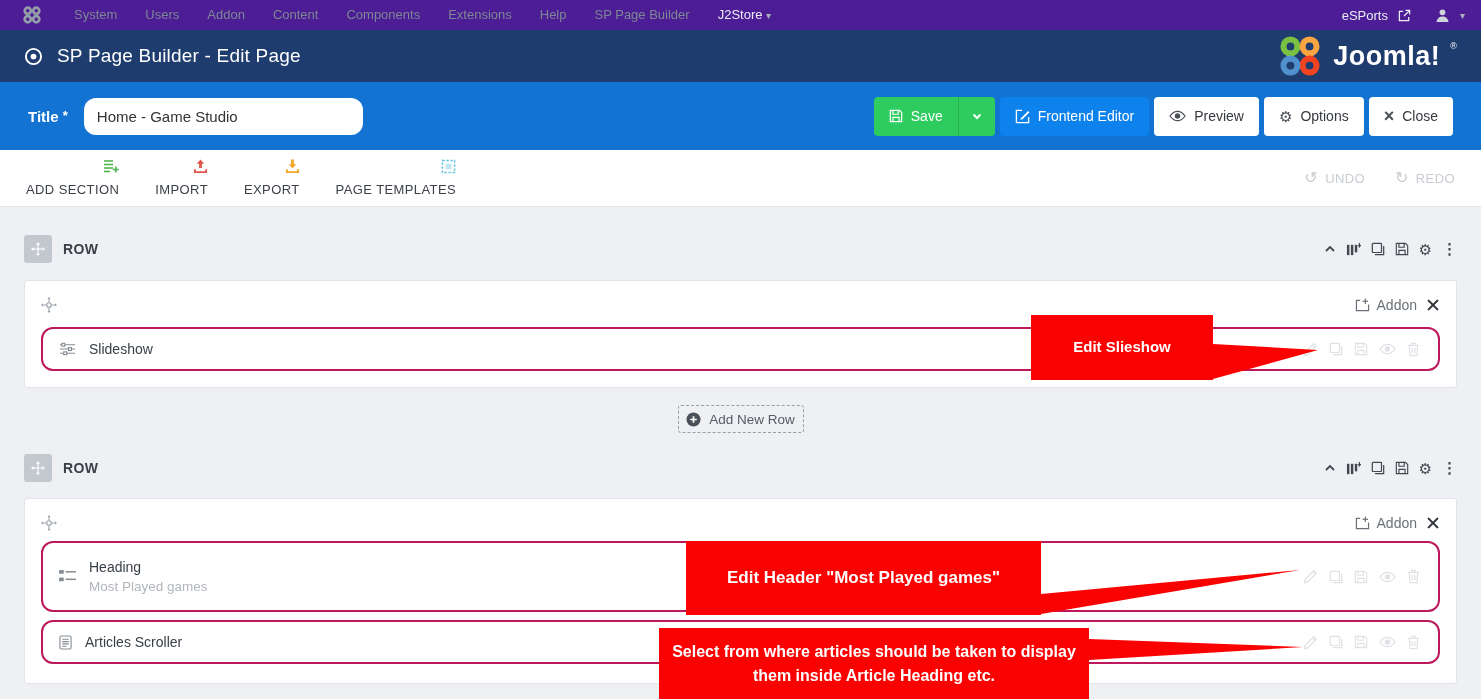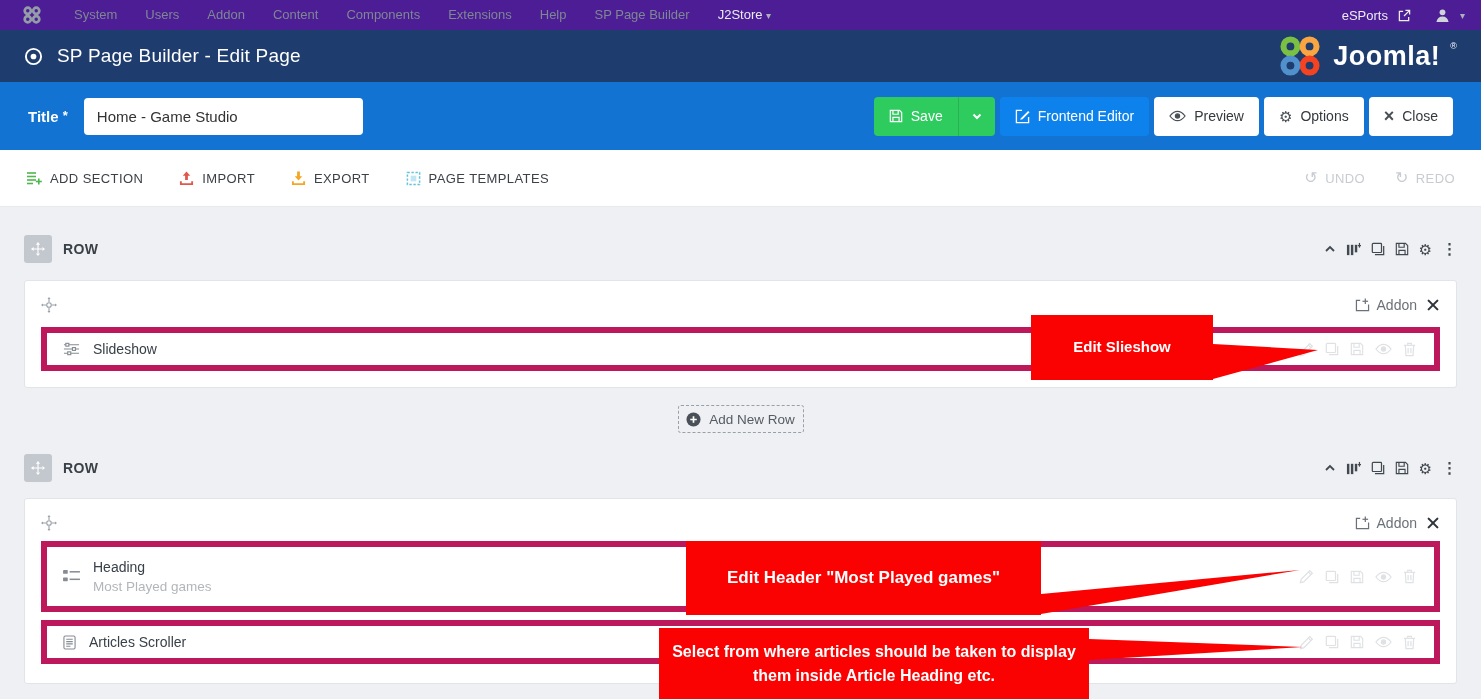--- a/index.html
+++ b/index.html
@@ -18,33 +18,33 @@
   .pageheader { height:52px; background:#1e3c6e; display:flex; align-items:center; padding:4px 24px; }
   .pageheader h1 { color:#fff; font-size:19px; font-weight:normal; margin-left:14px; letter-spacing:0.2px; }
   .joomla-logo { margin-left:auto; display:flex; align-items:center; gap:10px; }
   .joomla-word { color:#fff; font-size:27px; font-weight:bold; letter-spacing:0.5px; }
   .joomla-reg { color:#fff; font-size:9px; vertical-align:top; position:relative; top:-10px; }
 
   
   .bluebar { height:68px; background:#1273d3; display:flex; align-items:center; padding:0 28px; }
   .title-label { color:#fff; font-weight:bold; font-size:15px; }
   .req { color:#fff; font-size:13px; vertical-align:top; }
-  .title-input { width:279px; height:37px; margin-left:16px; border:none; border-radius:4px; padding:0 13px; font-size:15px; color:#333; font-family:"Liberation Sans",sans-serif; outline:none; }
+  .title-input { width:279px; height:37px; margin-left:16px; border:none; border-radius:12px; padding:0 13px; font-size:15px; color:#333; font-family:"Liberation Sans",sans-serif; outline:none; }
   .btns { margin-left:auto; display:flex; gap:5px; align-items:center; }
   .btn { height:39px; border:none; border-radius:4px; font-size:14px; display:inline-flex; align-items:center; gap:8px; padding:0 15px; cursor:pointer; font-family:"Liberation Sans",sans-serif; }
   .save-group { display:flex; border-radius:4px; overflow:hidden; }
   .btn-save { background:#2ecb5e; color:#fff; border-radius:0; }
   .btn-save-caret { background:#2ecb5e; color:#fff; border-left:1px solid #27b353; padding:0 12px; border-radius:0; }
   .btn-frontend { background:#0e82ec; color:#fff; }
   .btn-light { background:#fff; color:#35393e; }
   .btn-light .glyph-ic { color:#4a4f55; }
 
   
   .toolbar { height:57px; background:#fff; display:flex; align-items:center; padding:0 26px; border-bottom:1px solid #e7e9ec; }
-  .tb-btn { display:flex; align-items:flex-end; gap:8px; font-size:13px; color:#3c4147; letter-spacing:0.4px; margin-right:36px; cursor:pointer; }
+  .tb-btn { display:flex; align-items:flex-end; gap:8px; font-size:13px; color:#3c4147; letter-spacing:0.4px; margin-right:36px; cursor:pointer;flex-direction:column; }
   .tb-undo, .tb-redo { color:#c8ccd1; display:flex; align-items:center; gap:7px; font-size:13px; letter-spacing:0.4px; }
   .tb-undo { margin-left:auto; margin-right:30px; }
   .undo-glyph { font-size:16px; line-height:1; }
 
   
   .content { position:relative; padding:0 24px; height:492px; }
   .row-head { display:flex; align-items:center; margin-top:28px; height:28px;text-align:center; }
   .row-handle { width:28px; height:28px; background:#c3c8cf; border-radius:3px; display:flex; align-items:center; justify-content:center; cursor:move; }
   .row-title { font-weight:bold; font-size:14px; color:#3a4047; margin-left:11px; letter-spacing:0.4px; }
   .row-tools { margin-left:auto; display:flex; align-items:center; gap:10px; color:#42484f; }
@@ -53,21 +53,21 @@
   .kebab { font-weight:bold; font-size:15px; }
 
   .row-card { background:#fff; border:1px solid #e1e4e8; border-radius:3px; margin-top:17px; padding:16px; }
   .row-card.second { margin-top:16px; padding-bottom:19px; }
   .card-top { display:flex; align-items:center; height:16px; }
   .crosshair { color:#9aa0a8; display:flex; cursor:move; }
   .addon-right { margin-left:auto; display:flex; align-items:center; gap:9px; }
   .addon-label { color:#6b7178; font-size:14px; display:flex; align-items:center; gap:7px; cursor:pointer; }
   .wrench { color:#2f353b; display:flex; cursor:pointer; }
 
-  .addon-bar { border:6px solid #be185d; border-radius:0; margin-top:14px; display:flex; align-items:center; padding:0 18px 0 16px; height:44px; background:#fff; }
+  .addon-bar { border:2px solid #be185d; border-radius:12px; margin-top:14px; display:flex; align-items:center; padding:0 18px 0 16px; height:44px; background:#fff; }
   .addon-bar.tall { height:71px; margin-top:10px; }
   .addon-bar.mt8 { margin-top:8px; }
   .addon-ic { color:#868c93; margin-right:13px; display:flex; }
   .addon-text { display:flex; flex-direction:column; justify-content:center; }
   .addon-title { font-size:14px; color:#394048; }
   .addon-sub { font-size:13.5px; color:#b2b6bb; margin-top:4px; }
   .addon-actions { margin-left:auto; display:flex; align-items:center; gap:11px; color:#dfe1e4; }
   .addon-actions .a { display:flex; cursor:pointer; }
 
   .add-new-row { display:flex; align-items:center; justify-content:center; gap:8px; width:126px; height:28px; margin:17px auto 0; border:1px dashed #989fa7; border-radius:3px; color:#565c63; font-size:13.5px; background:transparent; cursor:pointer; font-family:"Liberation Sans",sans-serif; }

